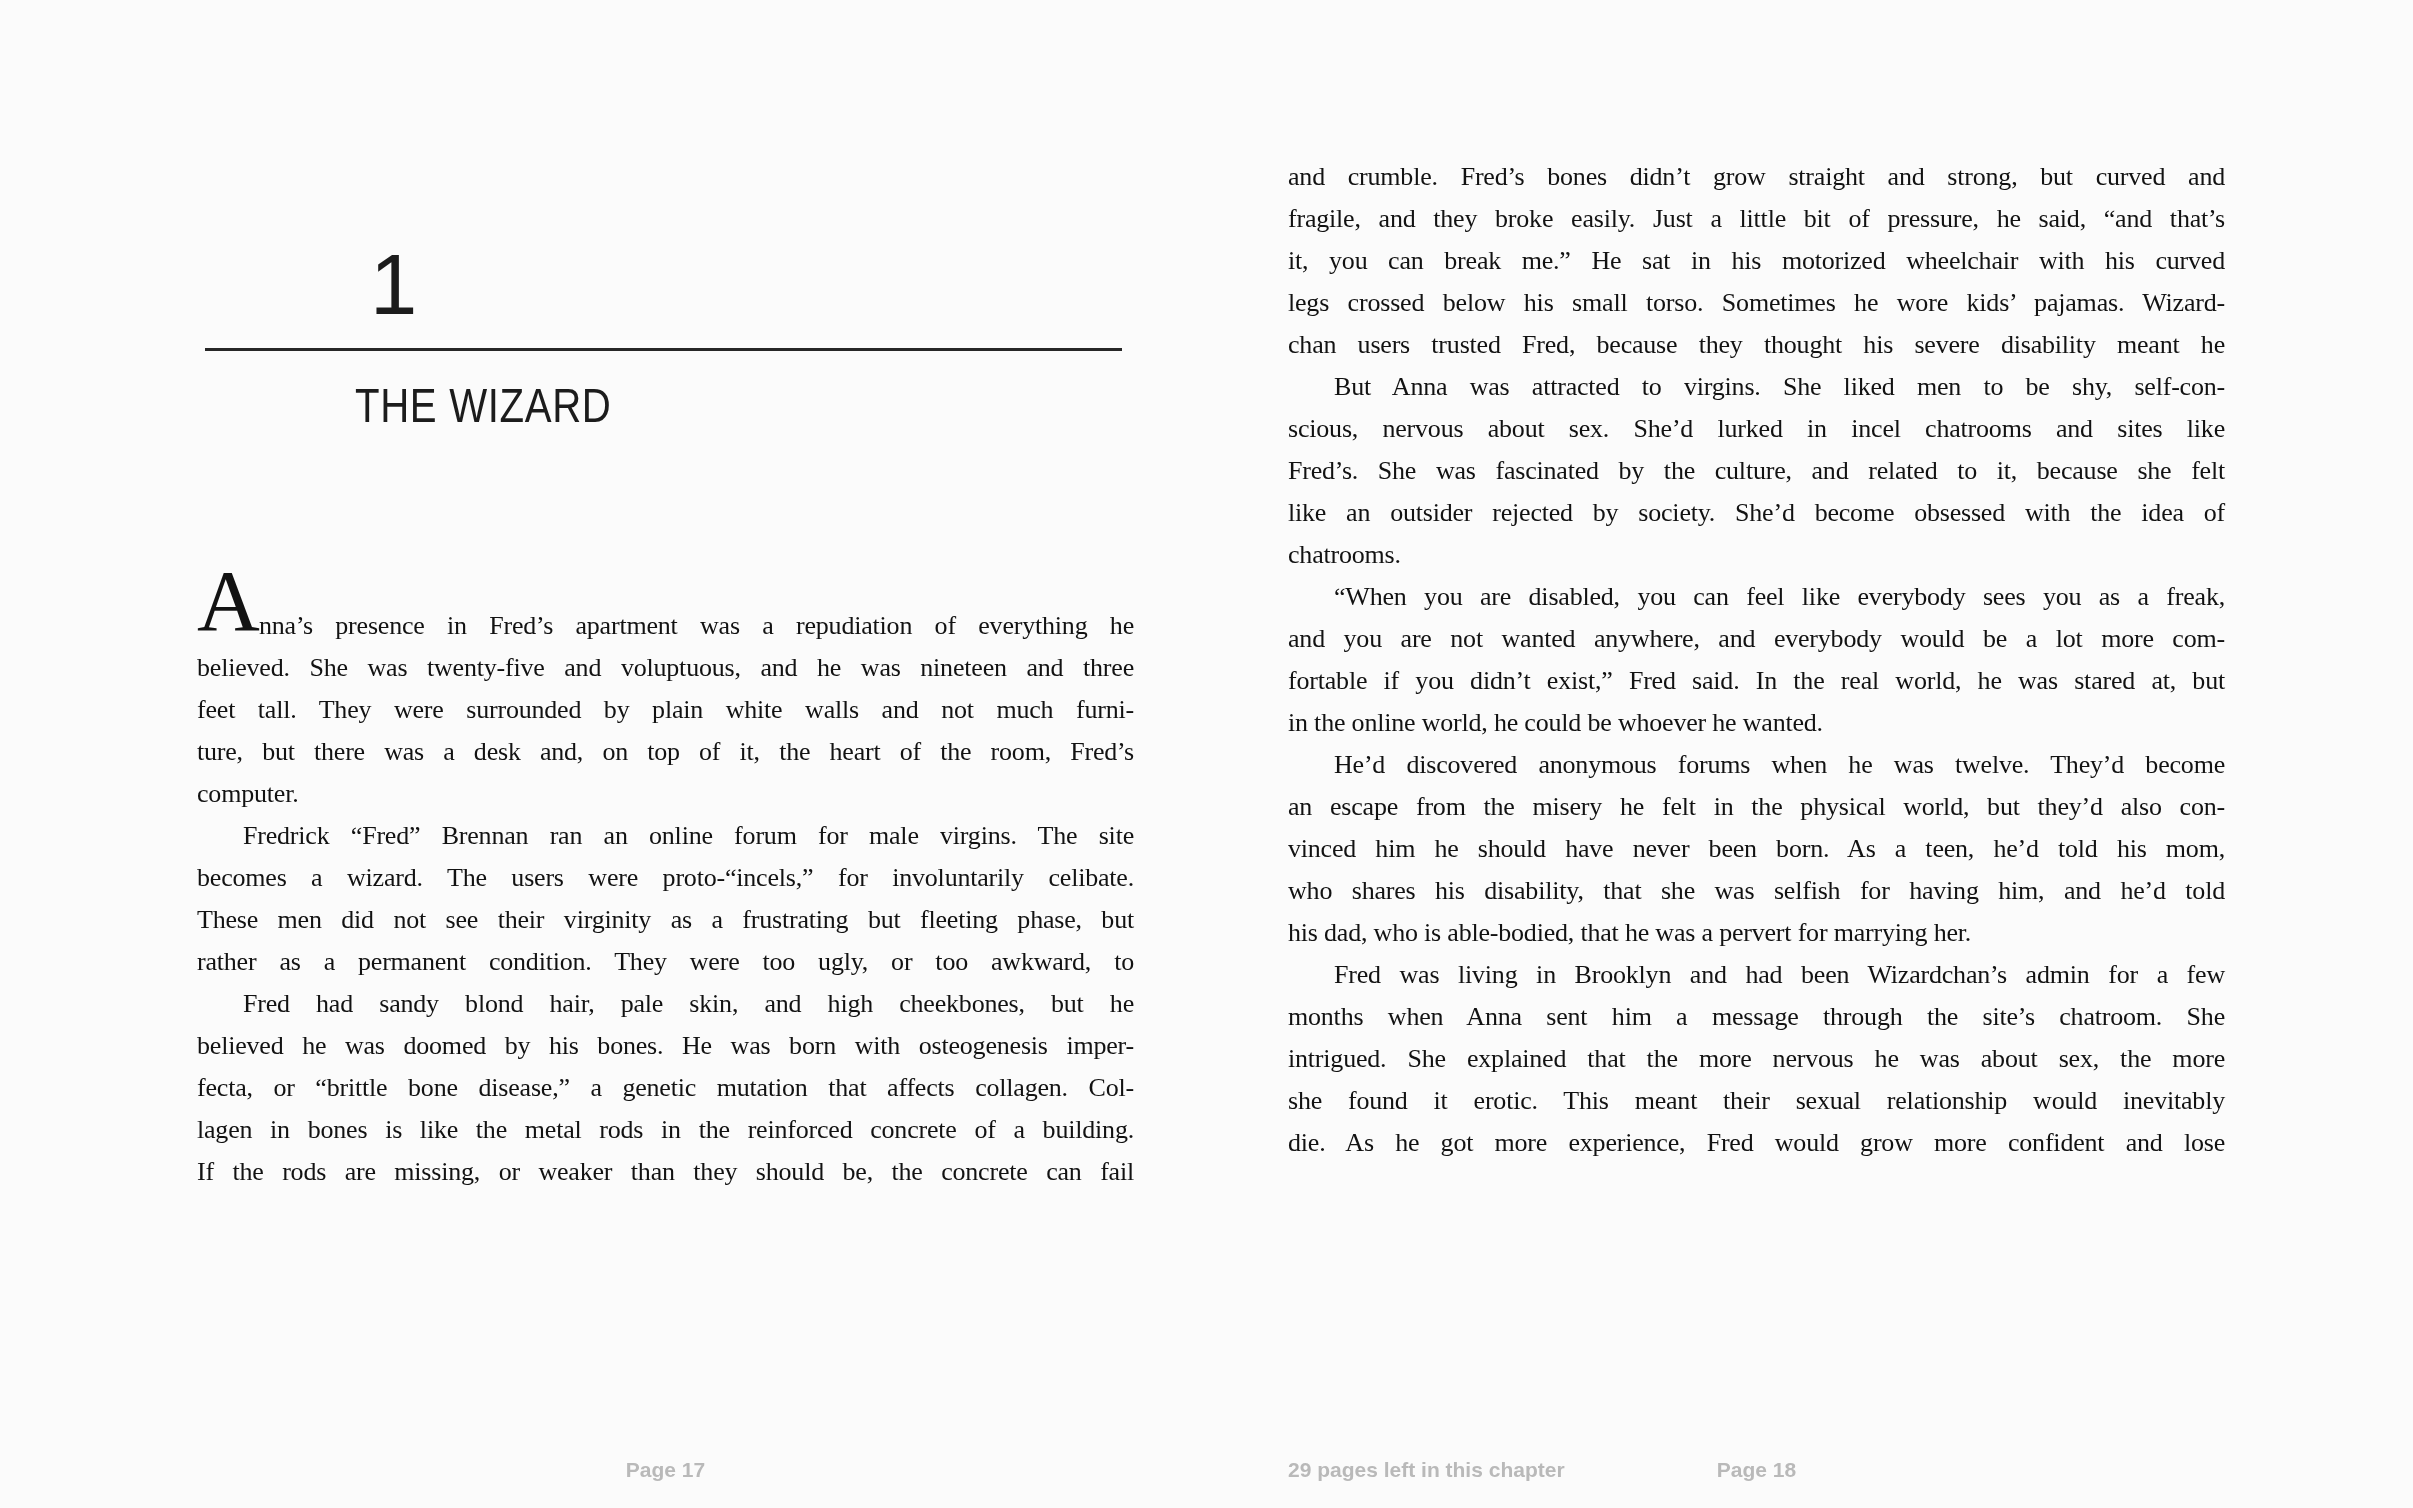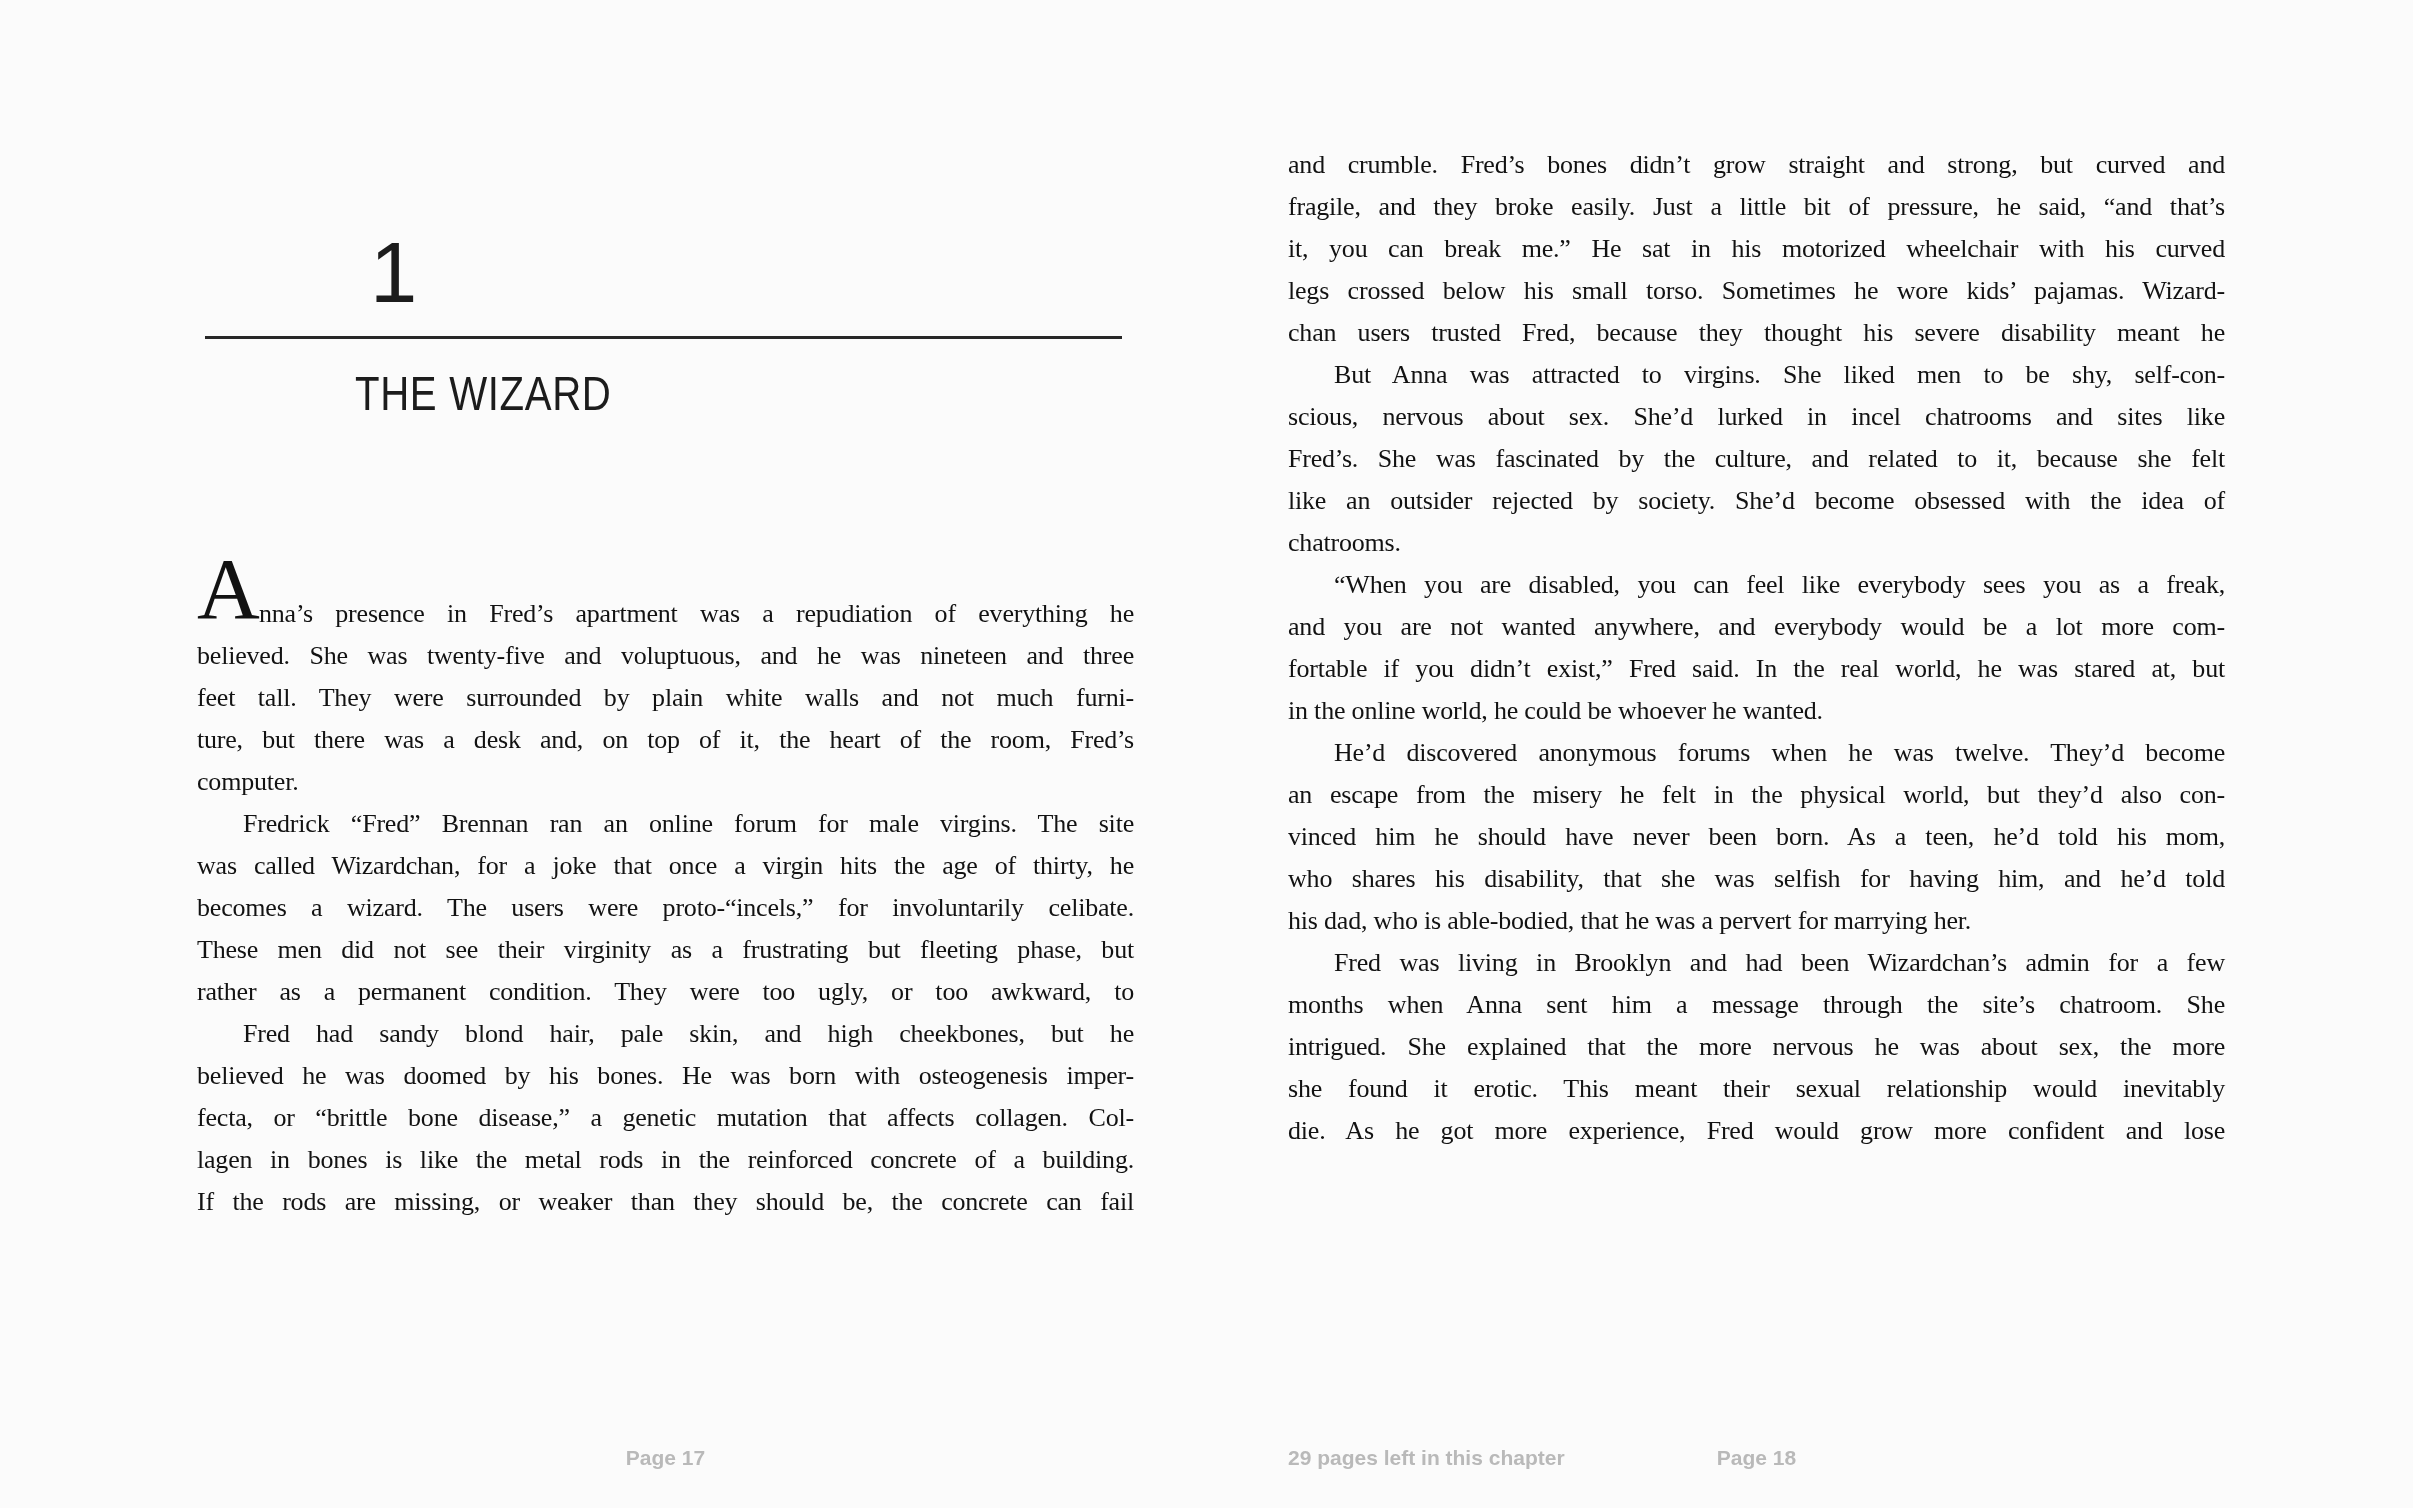--- a/index.html
+++ b/index.html
@@ -10,21 +10,21 @@
     --footer:#b9b9b9;
   }
   *{box-sizing:border-box}
   html,body{
     margin:0;padding:0;
     width:2413px;height:1508px;
     background:var(--bg);
     overflow:hidden;
   }
   .spread{position:relative;width:2413px;height:1508px}
-  .page{position:absolute;top:0;height:1096px;width:937px}
+  .page{position:absolute;top:12px;height:1096px;width:937px}
   .page.left{left:197px}
   .page.right{left:1288px}
 
   .chapter-number{
     position:absolute;left:173px;top:230px;
     font-family:"Liberation Sans","DejaVu Sans",sans-serif;
     font-weight:300;
     font-size:85px;line-height:85px;
     color:var(--heading);
   }
@@ -96,21 +96,20 @@
         <div class="para">
           <span class="dropcap">A</span>
           <div class="bl dc">nna’s presence in Fred’s apartment was a repudiation of everything he</div>
           <div class="bl">believed. She was twenty-five and voluptuous, and he was nineteen and three</div>
           <div class="bl">feet tall. They were surrounded by plain white walls and not much furni-</div>
           <div class="bl">ture, but there was a desk and, on top of it, the heart of the room, Fred’s</div>
           <div class="bl last">computer.</div>
         </div>
         <div class="para">
           <div class="bl ind">Fredrick “Fred” Brennan ran an online forum for male virgins. The site</div>
-          <div class="bl">was called Wizardchan, for a joke that once a virgin hits the age of thirty, he</div>
           <div class="bl">becomes a wizard. The users were proto-“incels,” for involuntarily celibate.</div>
           <div class="bl">These men did not see their virginity as a frustrating but fleeting phase, but</div>
           <div class="bl">rather as a permanent condition. They were too ugly, or too awkward, to</div>
         </div>
         <div class="para">
           <div class="bl ind">Fred had sandy blond hair, pale skin, and high cheekbones, but he</div>
           <div class="bl">believed he was doomed by his bones. He was born with osteogenesis imper-</div>
           <div class="bl">fecta, or “brittle bone disease,” a genetic mutation that affects collagen. Col-</div>
           <div class="bl">lagen in bones is like the metal rods in the reinforced concrete of a building.</div>
           <div class="bl">If the rods are missing, or weaker than they should be, the concrete can fail</div>

